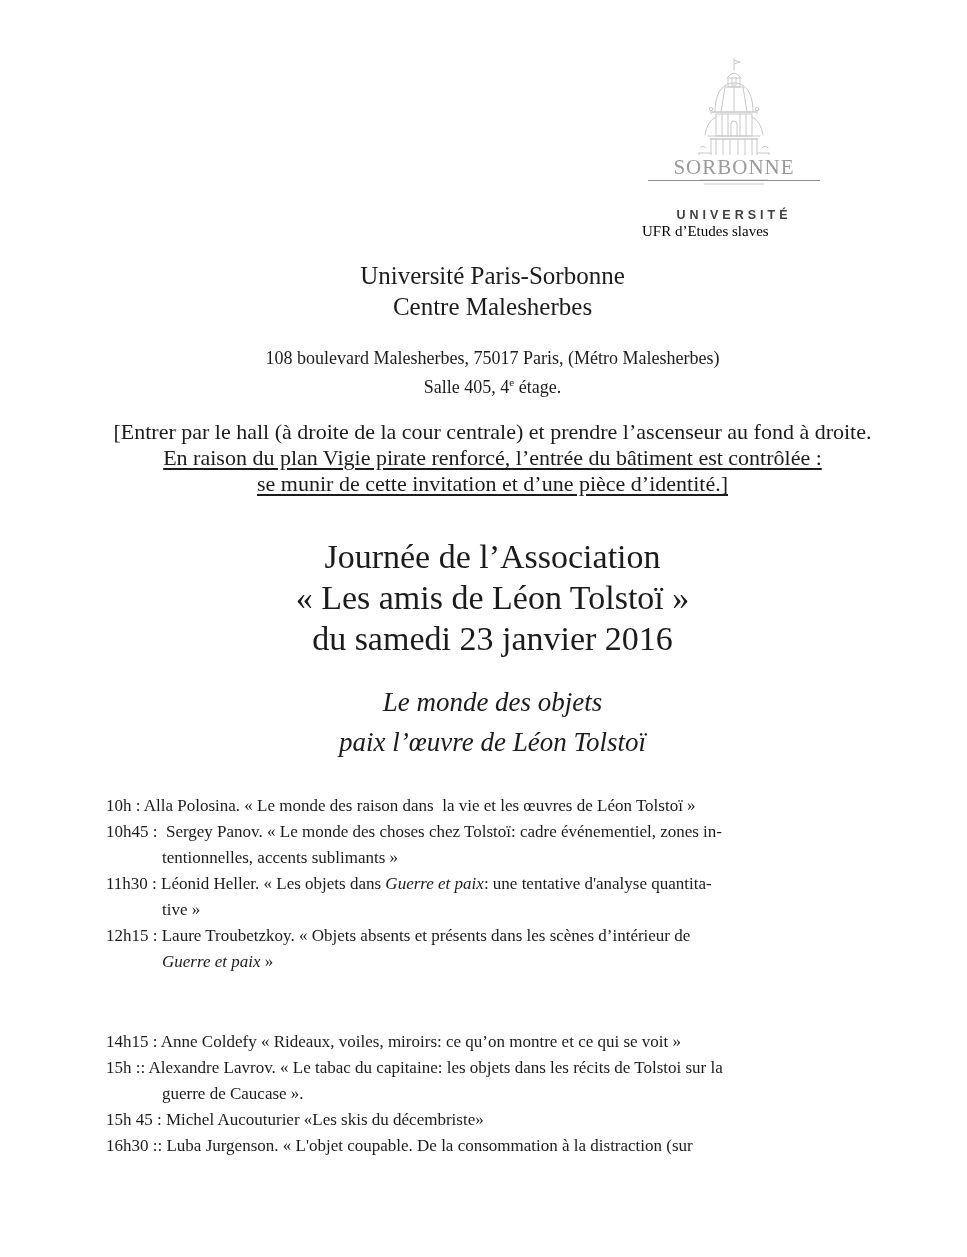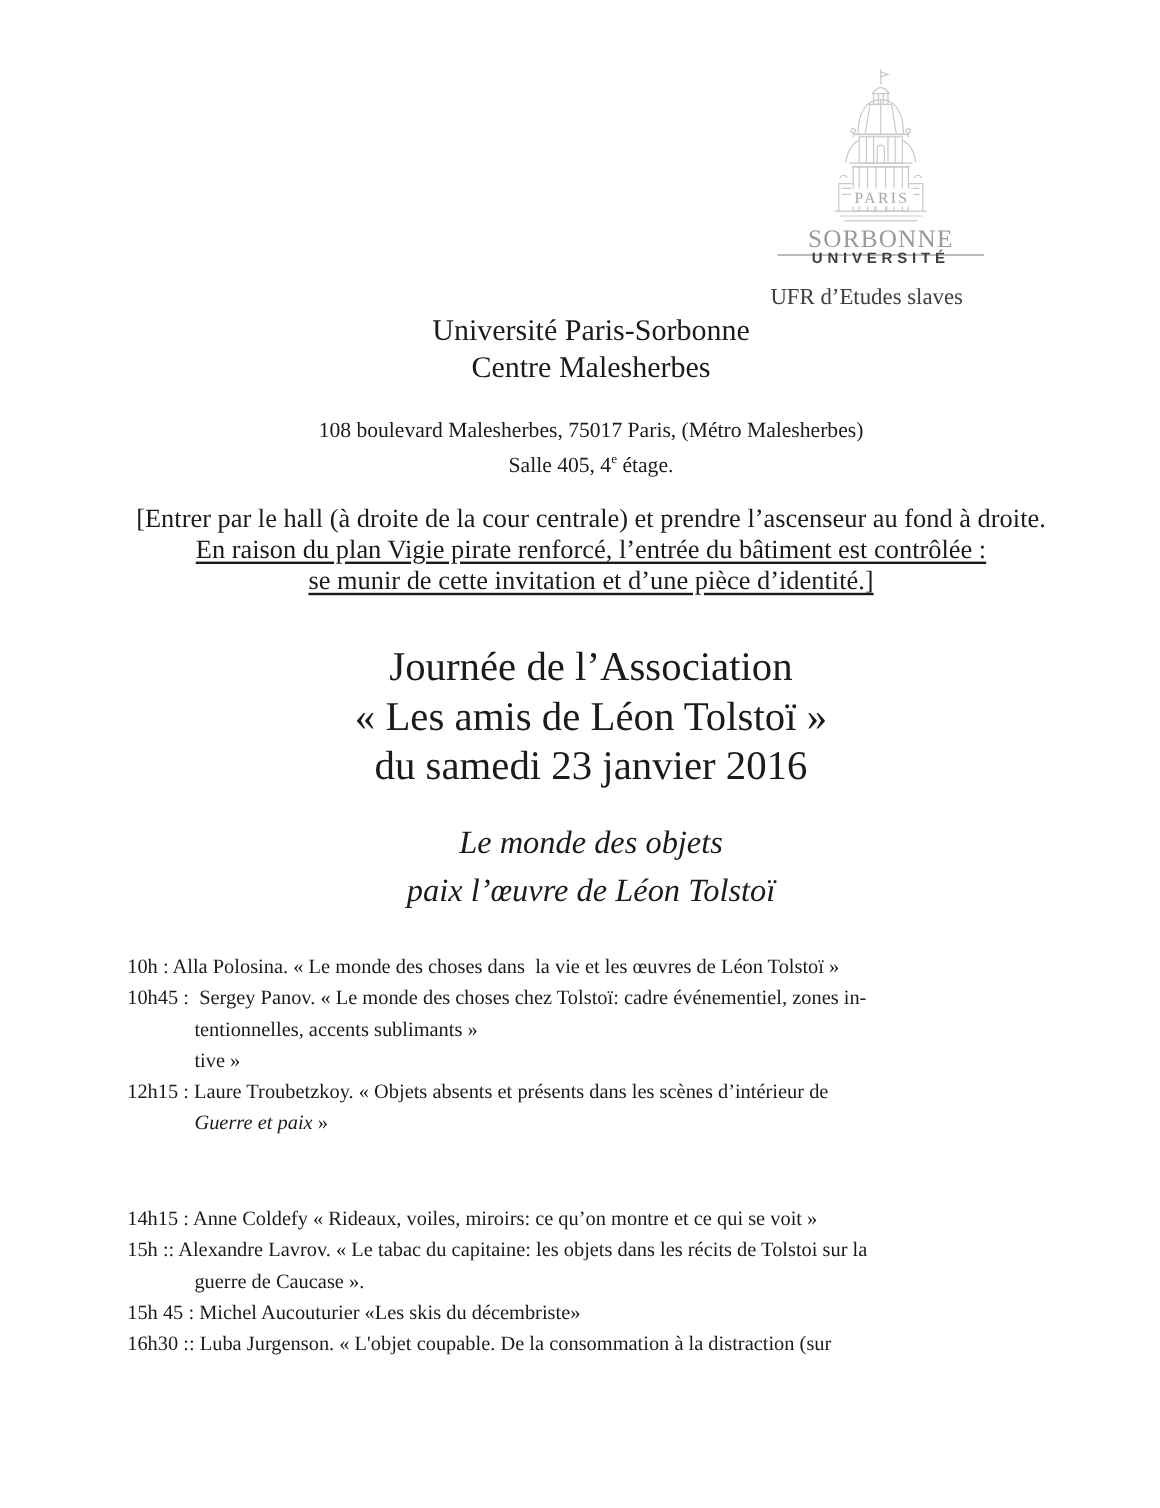--- a/index.html
+++ b/index.html
@@ -34,21 +34,21 @@
     text-align: center;
     font-size: 13px;
     letter-spacing: 2px;
     color: #a6a6a6;
     line-height: 14px;
   }
   .logo-paris span { background: #ffffff; padding: 0 3px; }
   .logo-sorbonne {
     position: absolute;
     left: 648px;
-    top: 188px;
+    top: 156px;
     width: 172px;
     text-align: center;
     font-size: 21px;
     letter-spacing: 1px;
     color: #9a9a9a;
     line-height: 23px;
     border-bottom: 1px solid #8f8f8f;
     padding-bottom: 1px;
   }
   .logo-sorbonne span { background: #ffffff; padding: 0 2px; }
@@ -61,23 +61,23 @@
     font-family: "Liberation Sans", sans-serif;
     font-weight: bold;
     font-size: 12.5px;
     letter-spacing: 4px;
     color: #3f3f3f;
     line-height: 14px;
   }
   .logo-ufr {
     position: absolute;
     left: 642px;
-    top: 237px;
-    font-size: 19px;
-    color: #404040;
+    top: 223px;
+    font-size: 15px;
+    color: #000000;
     white-space: nowrap;
   }
   
   .org-heading {
     position: absolute; top: 260px; left: 0; width: 100%;
     text-align: center; font-size: 25px; line-height: 31px;
   }
   .address {
     position: absolute; top: 344px; left: 0; width: 100%;
     text-align: center; font-size: 18px; line-height: 29px;
@@ -188,27 +188,28 @@
     </div>
 
     <div class="event-subtitle">
       <div>Le monde des objets</div>
       <div>paix l’œuvre de Léon Tolstoï</div>
     </div>
 
     <div class="program">
         <div class="program-section">
           <div class="program-entry">
-            <div class="program-line"><span>10h : Alla Polosina. « Le monde des choses dans  la vie et les œuvres de Léon Tolstoï »</span></div>
+            <div class="program-line"><span>10h : Alla Polosina. « Le monde des raison dans  la vie et les œuvres de Léon Tolstoï »</span></div>
           </div>
           <div class="program-entry">
             <div class="program-line"><span>10h45 :  Sergey Panov. « Le monde des choses chez Tolstoï: cadre événementiel, zones in-</span></div>
             <div class="program-line cont"><span>tentionnelles, accents sublimants »</span></div>
           </div>
           <div class="program-entry">
+            <div class="program-line"><span>11h30 : Léonid Heller. « Les objets dans </span><em>Guerre et paix</em><span>: une tentative d'analyse quantita-</span></div>
             <div class="program-line cont"><span>tive »</span></div>
           </div>
           <div class="program-entry">
             <div class="program-line"><span>12h15 : Laure Troubetzkoy. « Objets absents et présents dans les scènes d’intérieur de</span></div>
             <div class="program-line cont"><em>Guerre et paix</em><span> »</span></div>
           </div>
         </div>
         <div class="program-section">
           <div class="program-entry">
             <div class="program-line"><span>14h15 : Anne Coldefy « Rideaux, voiles, miroirs: ce qu’on montre et ce qui se voit »</span></div>

